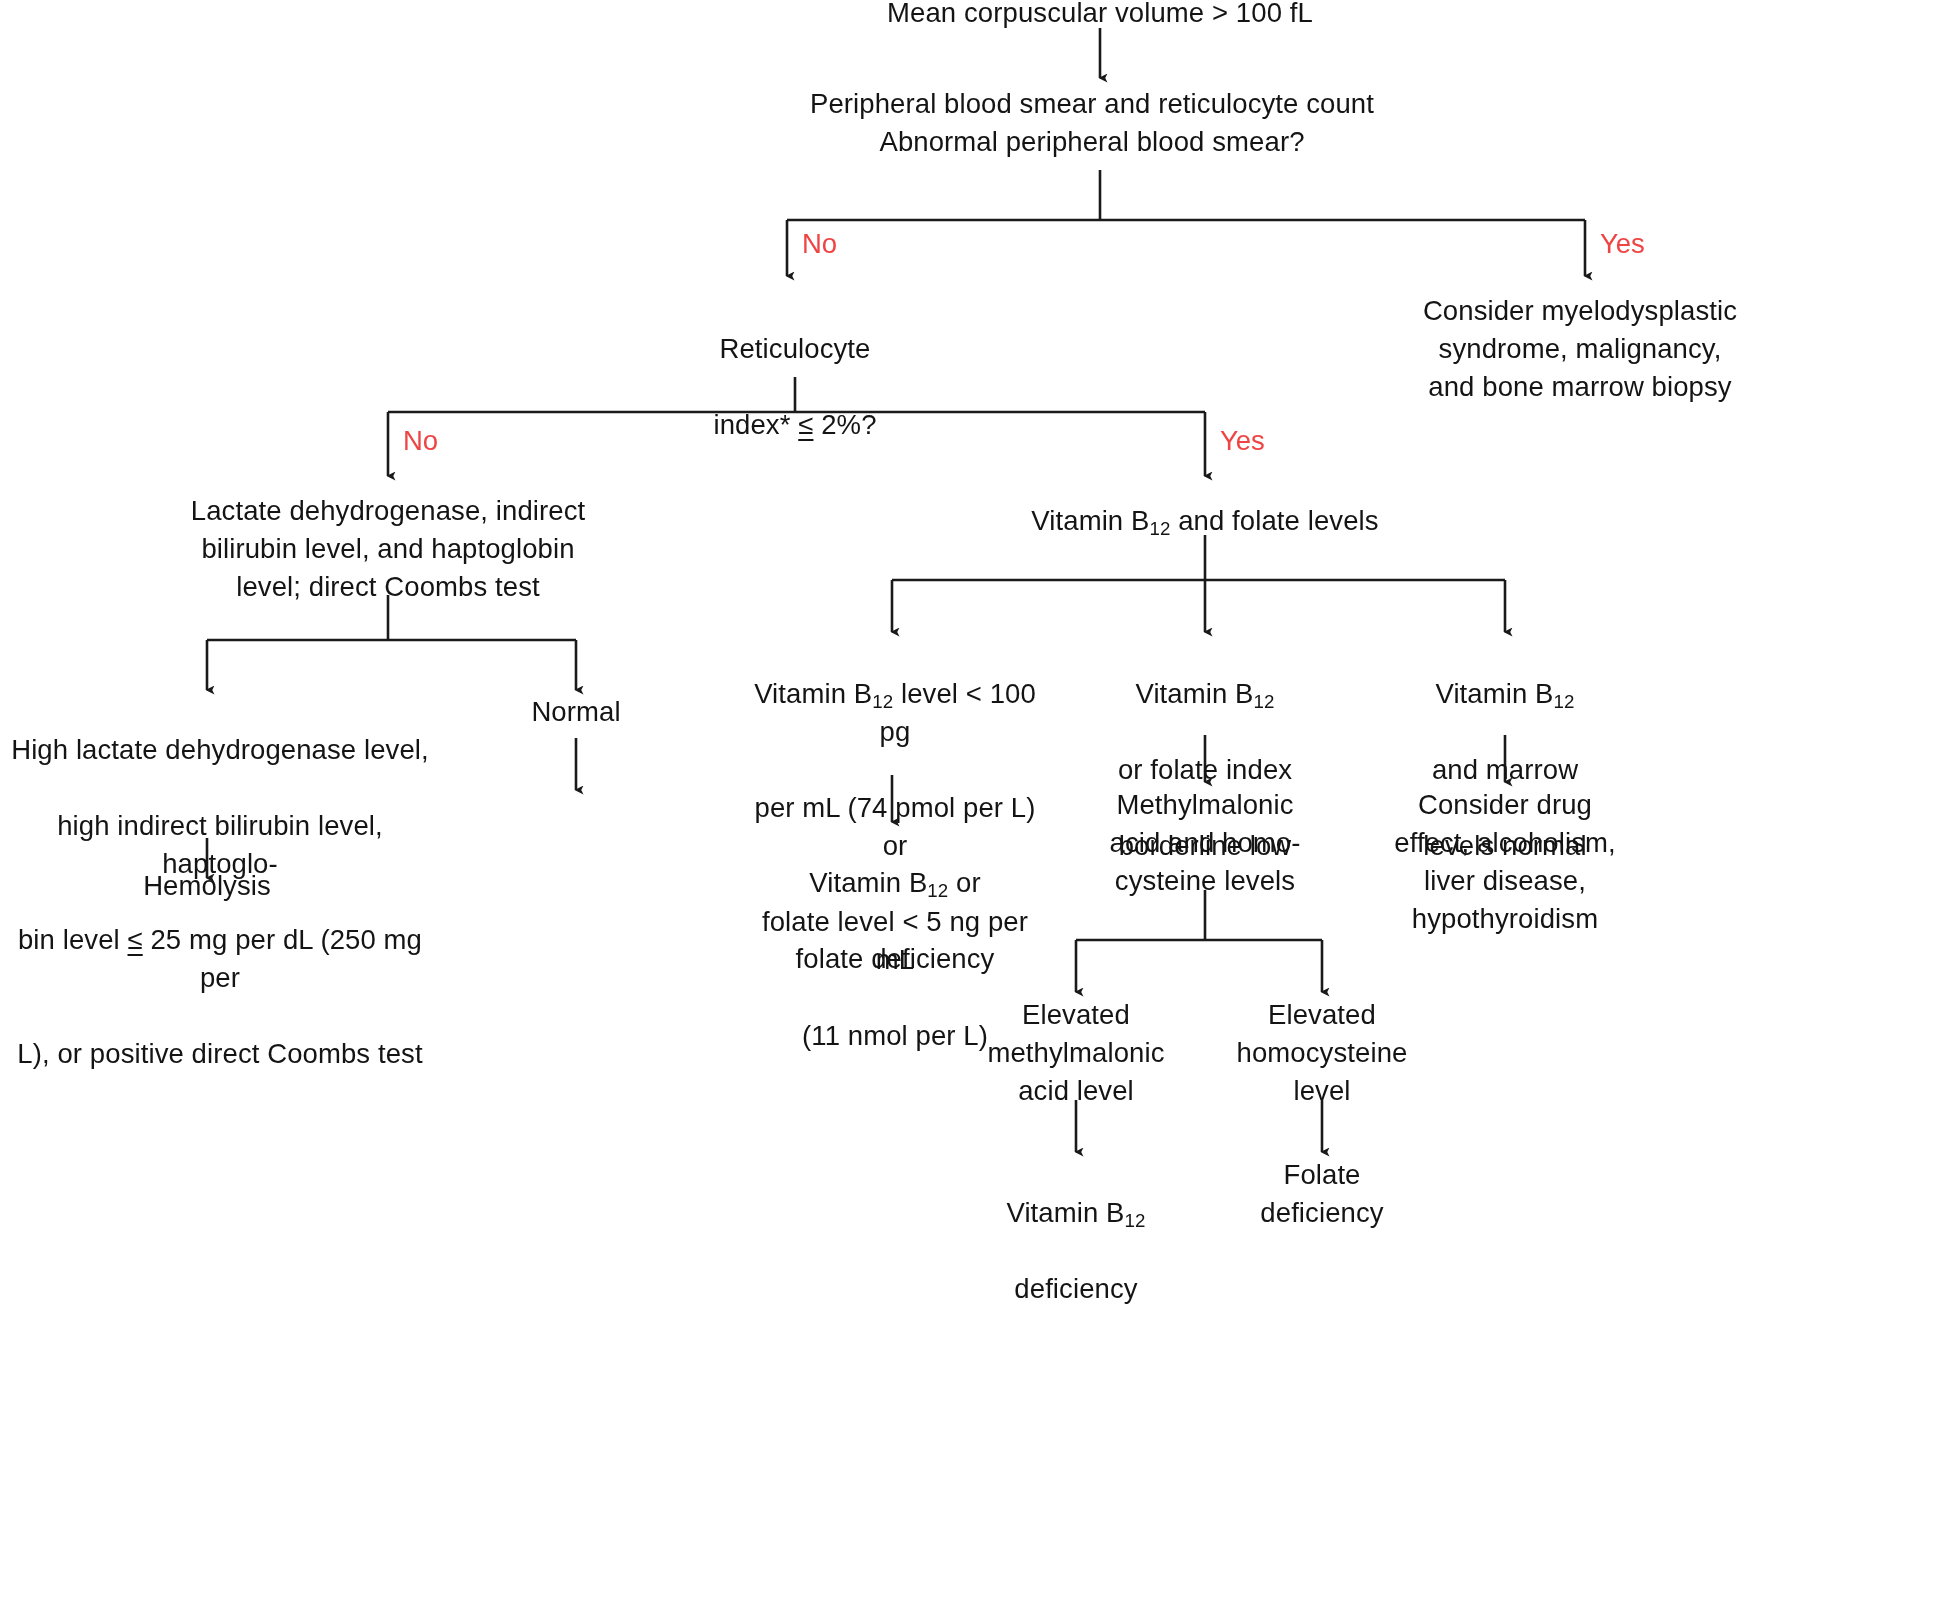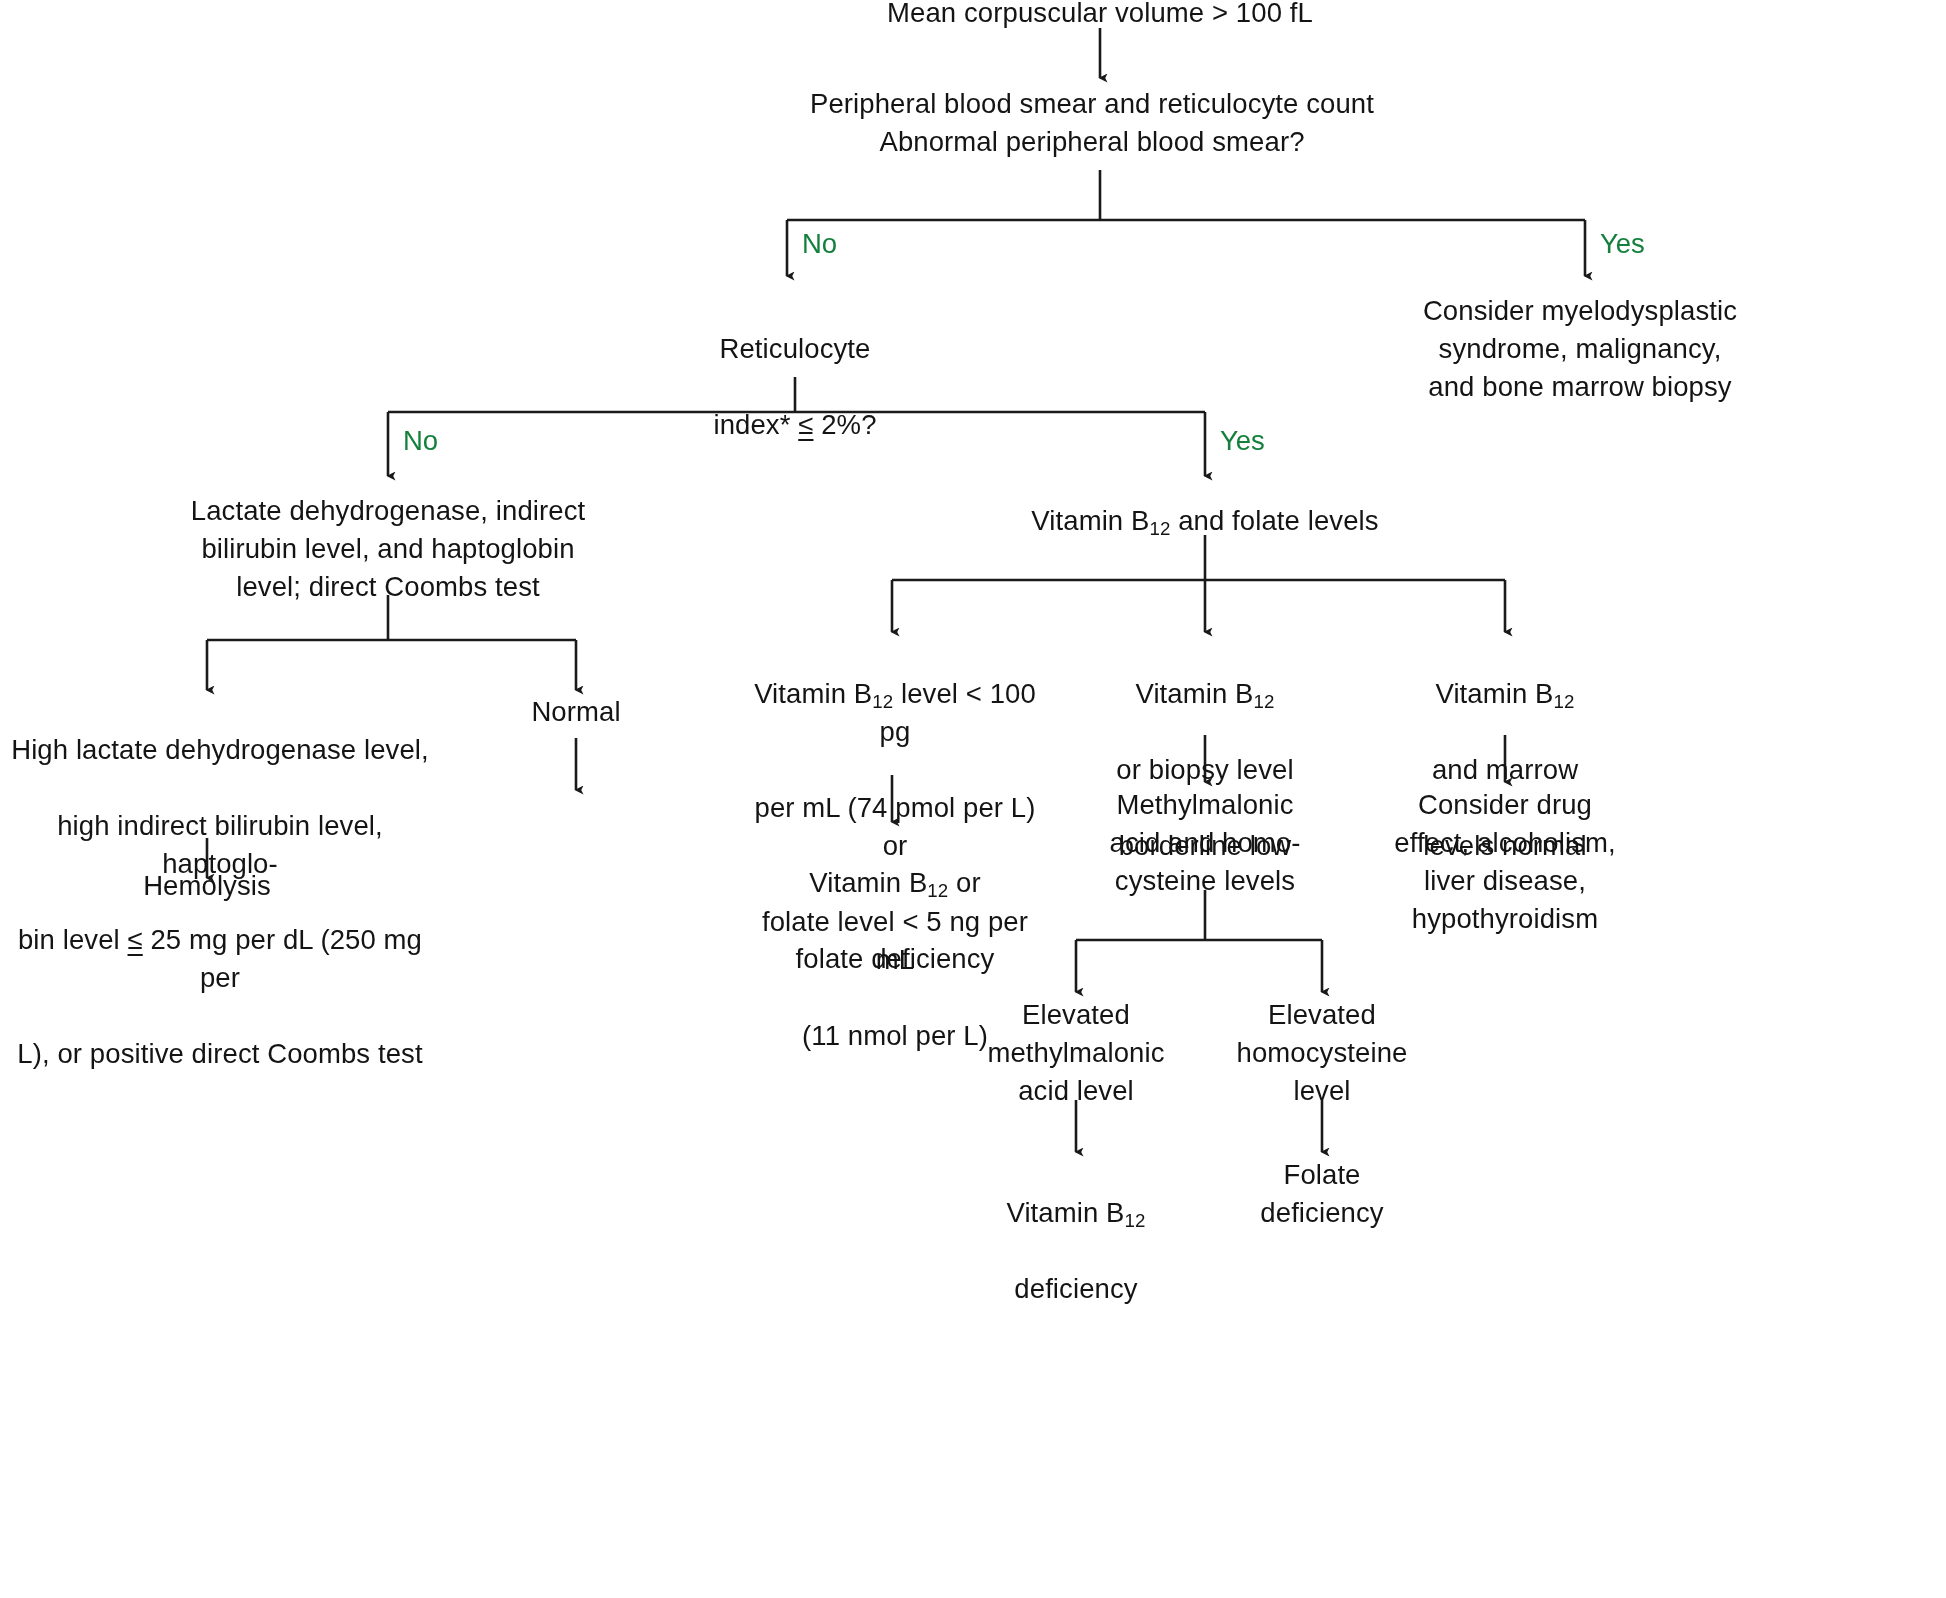--- a/index.html
+++ b/index.html
@@ -31,21 +31,21 @@
     font-size: 27.5px;
     line-height: 38px;
     color: #141414;
     white-space: pre-line;
     letter-spacing: 0.1px;
   }
   .edge-label {
     position: absolute;
     font-size: 27.5px;
     line-height: 32px;
-    color: #15803d;
+    color: #ef4444;
     white-space: nowrap;
   }
   .footnote {
     position: absolute;
     font-size: 26px;
     line-height: 34px;
     color: #141414;
     white-space: nowrap;
     letter-spacing: -0.2px;
   }
@@ -150,21 +150,21 @@
 
   <div class="node" style="left:740px; top:637px; width:310px;">
     <span>Vitamin B</span><sub>12</sub><span> level &lt; 100 pg</span><br>
     <span>per mL (74 pmol per L) or</span><br>
     <span>folate level &lt; 5 ng per mL</span><br>
     <span>(11 nmol per L)</span>
   </div>
 
   <div class="node" style="left:1075px; top:637px; width:260px;">
     <span>Vitamin B</span><sub>12</sub><br>
-    <span>or biopsy level</span><br>
+    <span>or folate index</span><br>
     <span>borderline low</span>
   </div>
 
   <div class="node" style="left:1380px; top:637px; width:250px;">
     <span>Vitamin B</span><sub>12</sub><br>
     <span>and marrow</span><br>
     <span>levels normal</span>
   </div>
 
   <div class="node" style="left:762px; top:826px; width:266px;">

